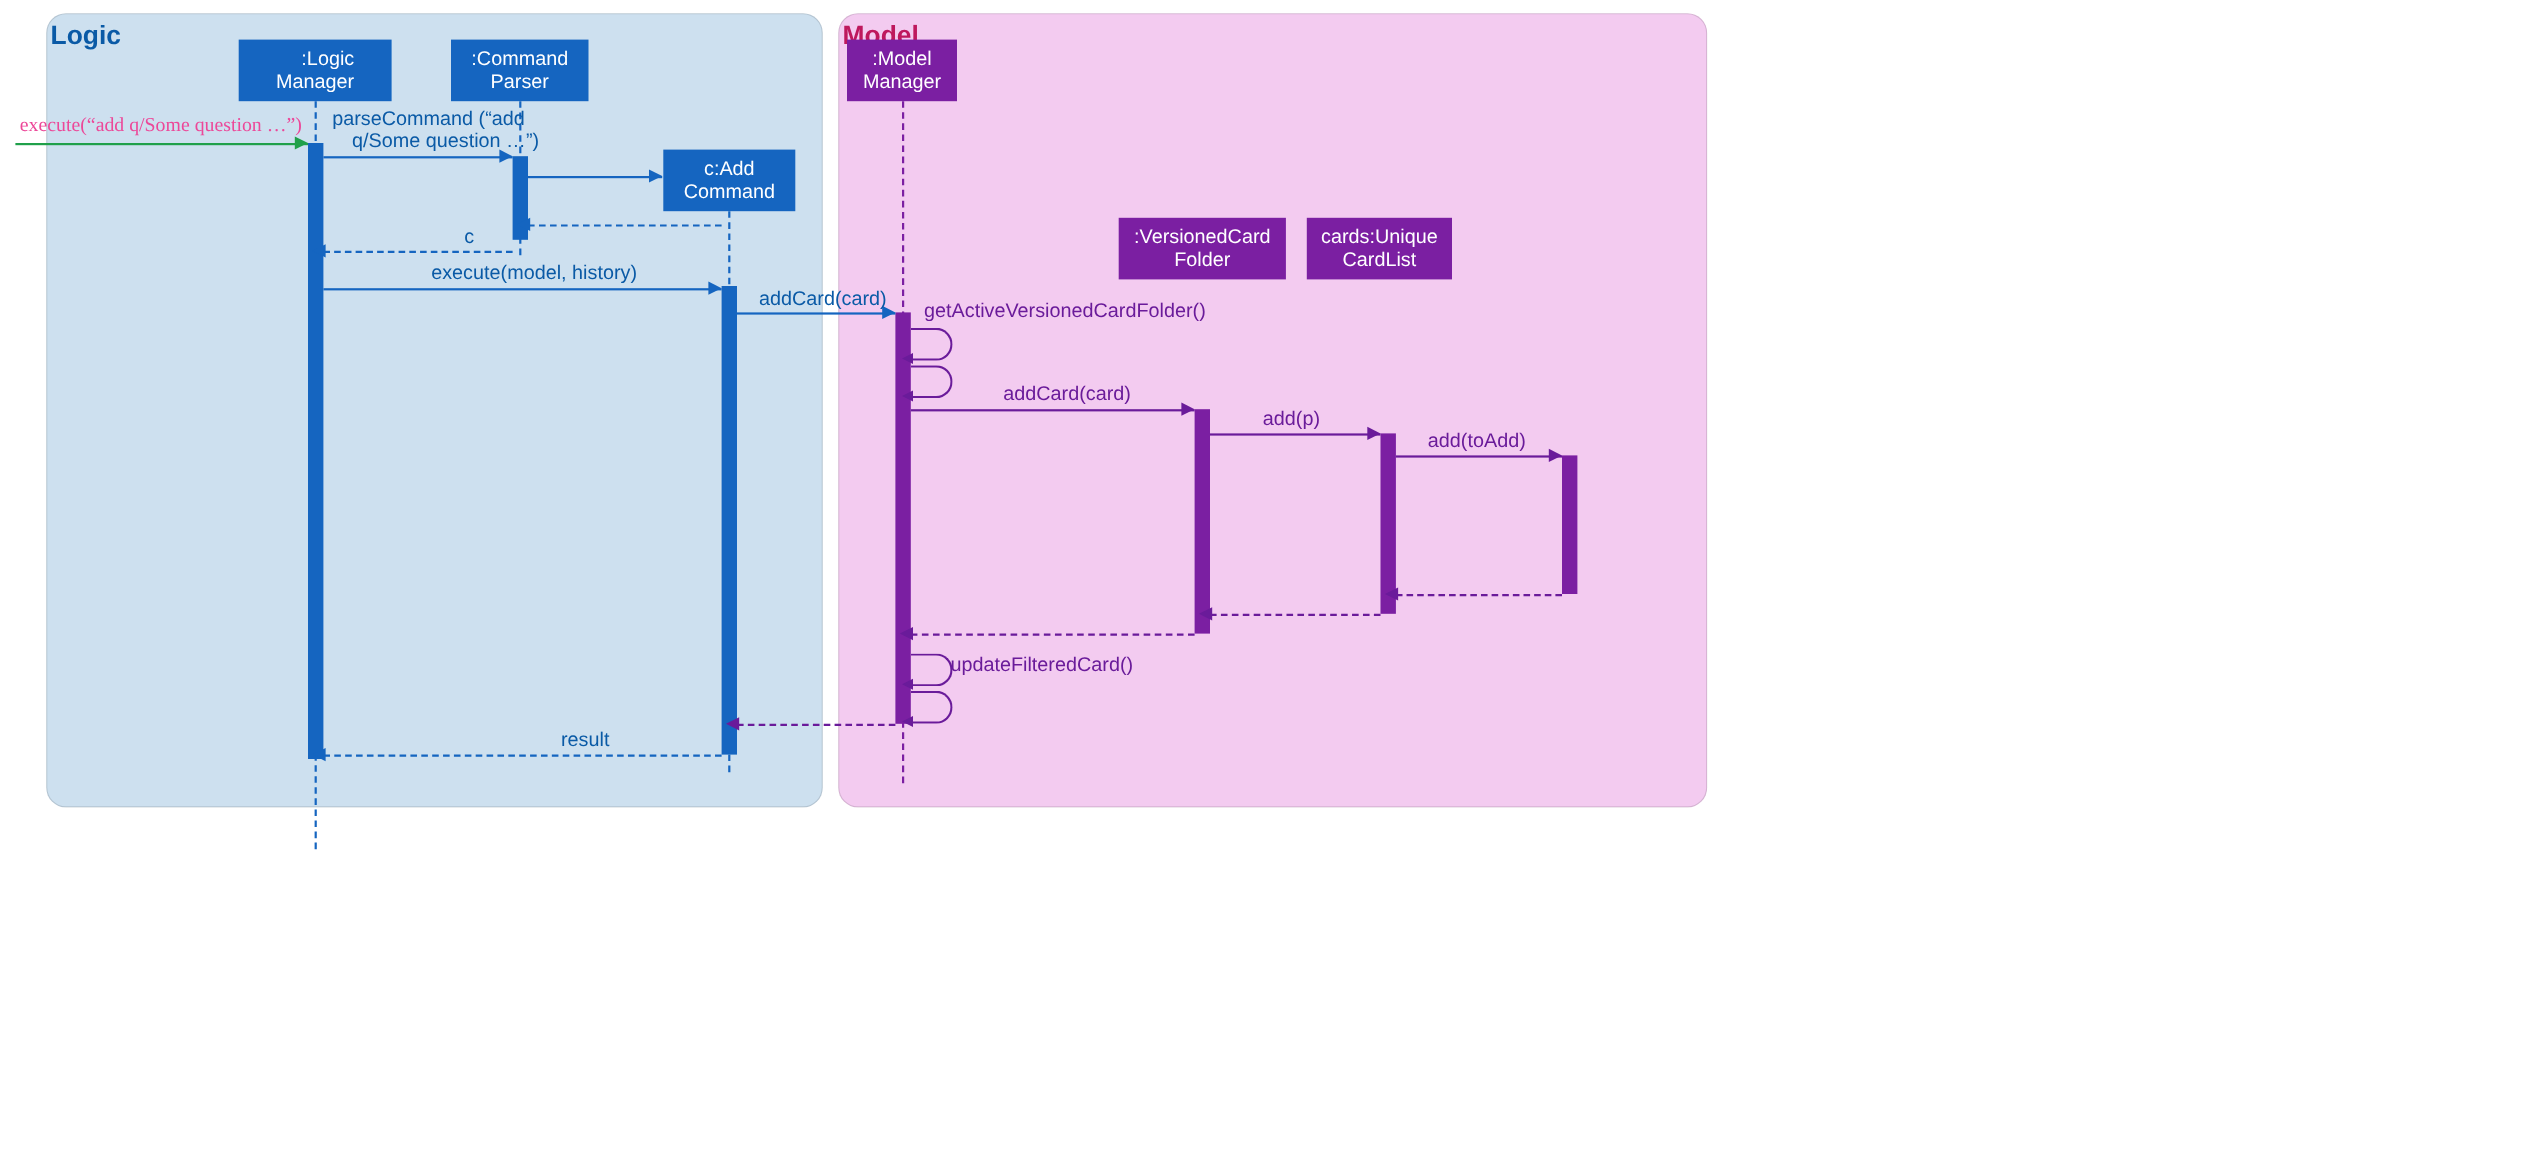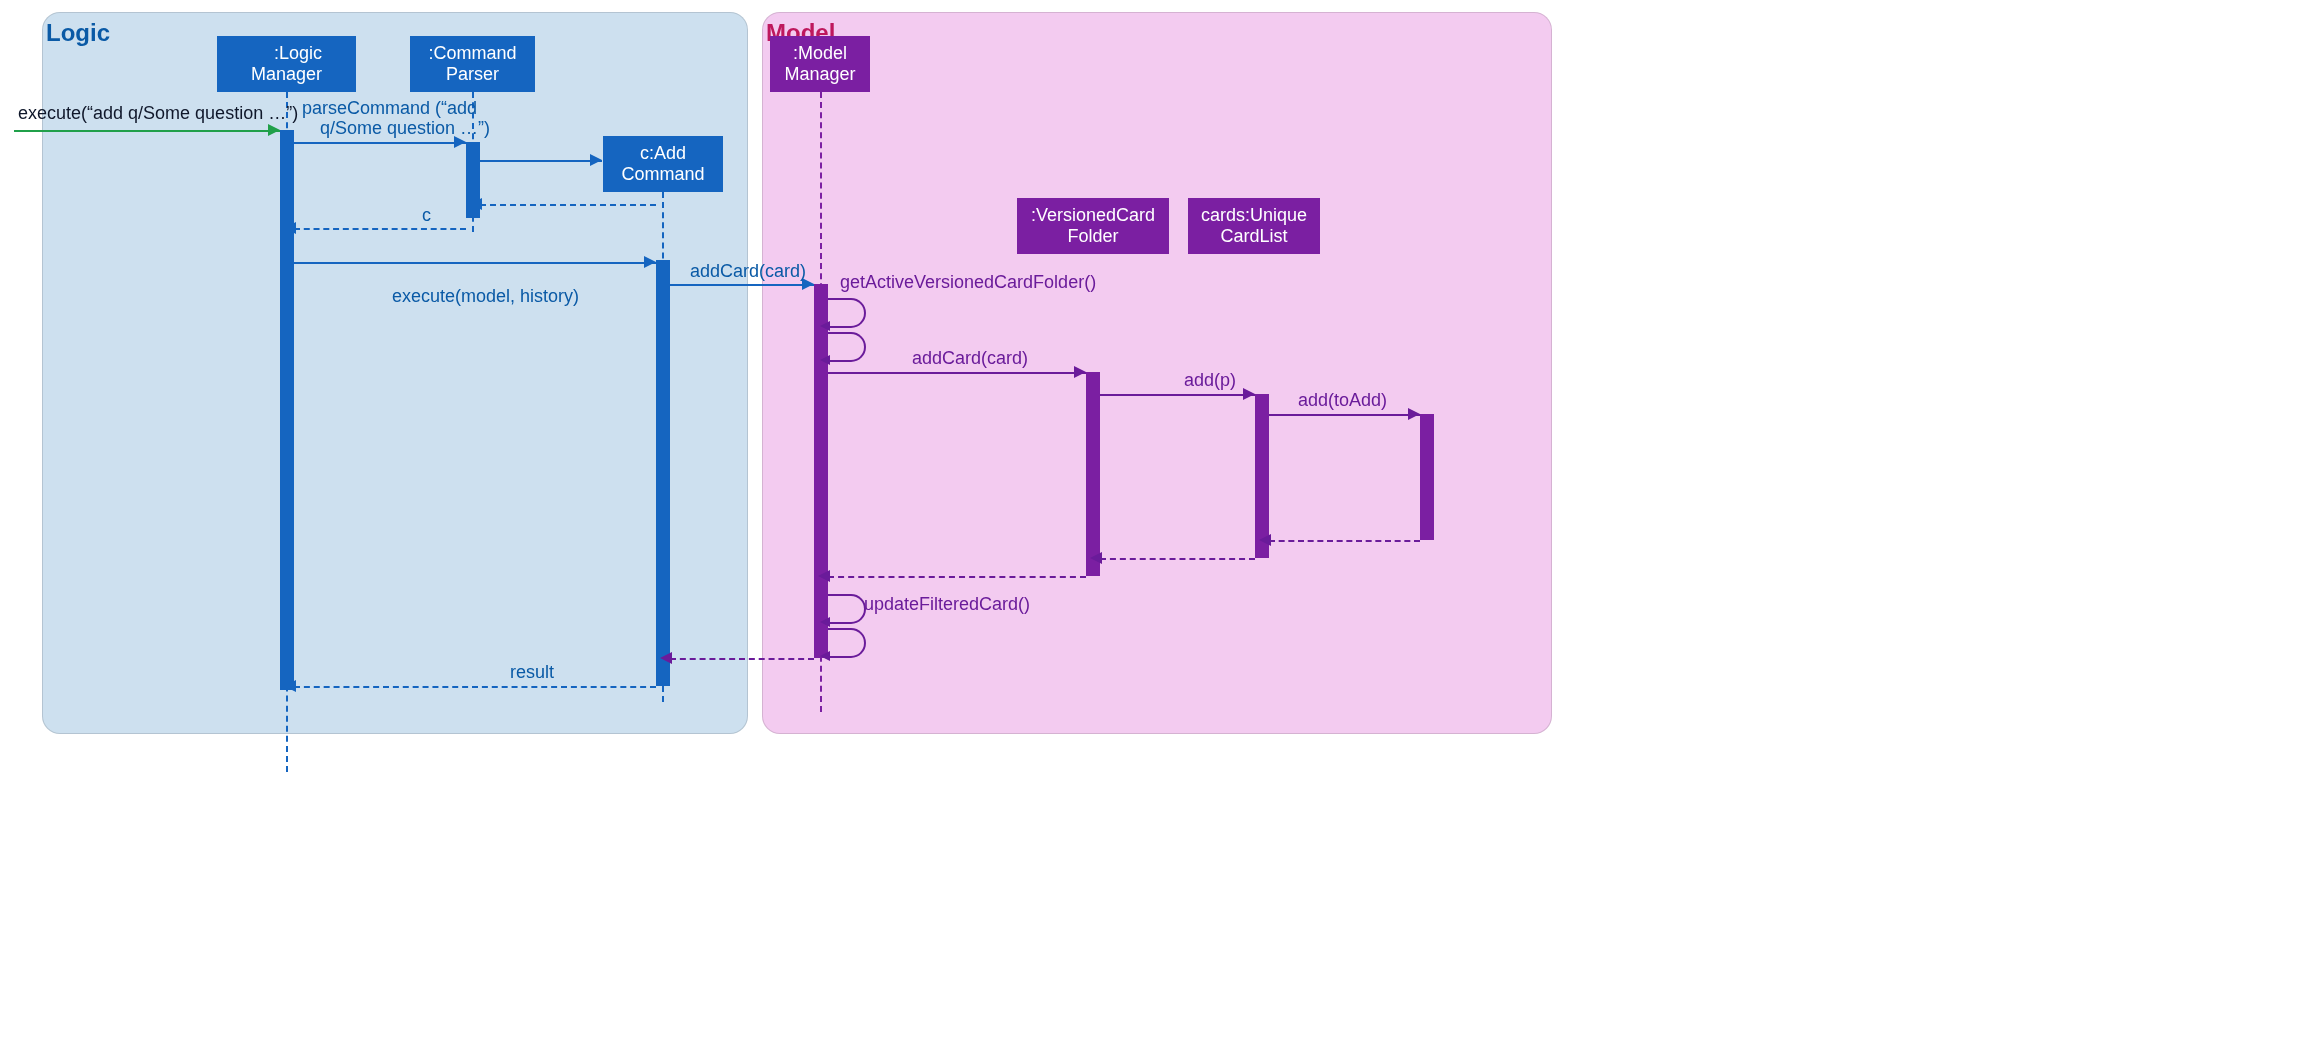--- a/index.html
+++ b/index.html
@@ -31,21 +31,21 @@
   .life.purple { border-color:#7b1fa2; }
 
   
   .act { position:absolute; width:14px; }
   .act.blue { background:#1565c0; }
   .act.purple { background:#7b1fa2; }
 
   
   .msg { position:absolute; font-size:18px; white-space:nowrap; }
   .msg.blue { color:#0a5aa6; }
-  .msg.green { color:#0f172a; }
+  .msg.green { color:#ec4899;font-family:Liberation Serif, serif; }
   .msg.purple { color:#6a1b9a; }
 
   
   .hline { position:absolute; height:0; border-top:2px solid; }
   .hline.blue { border-color:#1565c0; }
   .hline.green { border-color:#20a04a; }
   .hline.purple { border-color:#6a1b9a; }
   .hline.dashed { border-top-style:dashed; }
 
   
@@ -136,41 +136,41 @@
 
   <div class="hline blue dashed" style="left:480px; top:204px; width:176px;"></div>
   <div class="arrow left solid-blue" style="left:470px; top:198px;"></div>
 
   <div class="hline blue dashed" style="left:294px; top:228px; width:172px;"></div>
   <div class="arrow left solid-blue" style="left:284px; top:222px;"></div>
   <div class="msg blue" style="left:422px; top:205px;">c</div>
 
   <div class="hline blue" style="left:294px; top:262px; width:362px;"></div>
   <div class="arrow right solid-blue" style="left:644px; top:256px;"></div>
-  <div class="msg blue" style="left:392px; top:238px;margin-top:48px;">execute(model, history)</div>
+  <div class="msg blue" style="left:392px; top:238px;">execute(model, history)</div>
 
   <div class="hline blue" style="left:670px; top:284px; width:144px;"></div>
   <div class="arrow right solid-blue" style="left:802px; top:278px;"></div>
   <div class="msg blue" style="left:690px; top:261px;">addCard(card)</div>
 
   <div class="msg purple" style="left:840px; top:272px;">getActiveVersionedCardFolder()</div>
   <div class="loop" style="left:828px; top:298px;">
       <div class="tip"></div>
     </div>
   <div class="loop" style="left:828px; top:332px; transform:scaleY(-1);">
       <div class="tip" style="top:-5px; bottom:auto;"></div>
     </div>
 
   <div class="hline purple" style="left:828px; top:372px; width:258px;"></div>
   <div class="arrow right solid-purple" style="left:1074px; top:366px;"></div>
   <div class="msg purple" style="left:912px; top:348px;">addCard(card)</div>
 
   <div class="hline purple" style="left:1100px; top:394px; width:155px;"></div>
   <div class="arrow right solid-purple" style="left:1243px; top:388px;"></div>
-  <div class="msg purple" style="left:1148px; top:370px;margin-left:36px;">add(p)</div>
+  <div class="msg purple" style="left:1148px; top:370px;">add(p)</div>
 
   <div class="hline purple" style="left:1269px; top:414px; width:151px;"></div>
   <div class="arrow right solid-purple" style="left:1408px; top:408px;"></div>
   <div class="msg purple" style="left:1298px; top:390px;">add(toAdd)</div>
 
   <div class="hline purple dashed" style="left:1269px; top:540px; width:151px;"></div>
   <div class="arrow left solid-purple" style="left:1259px; top:534px;"></div>
 
   <div class="hline purple dashed" style="left:1100px; top:558px; width:155px;"></div>
   <div class="arrow left solid-purple" style="left:1090px; top:552px;"></div>

